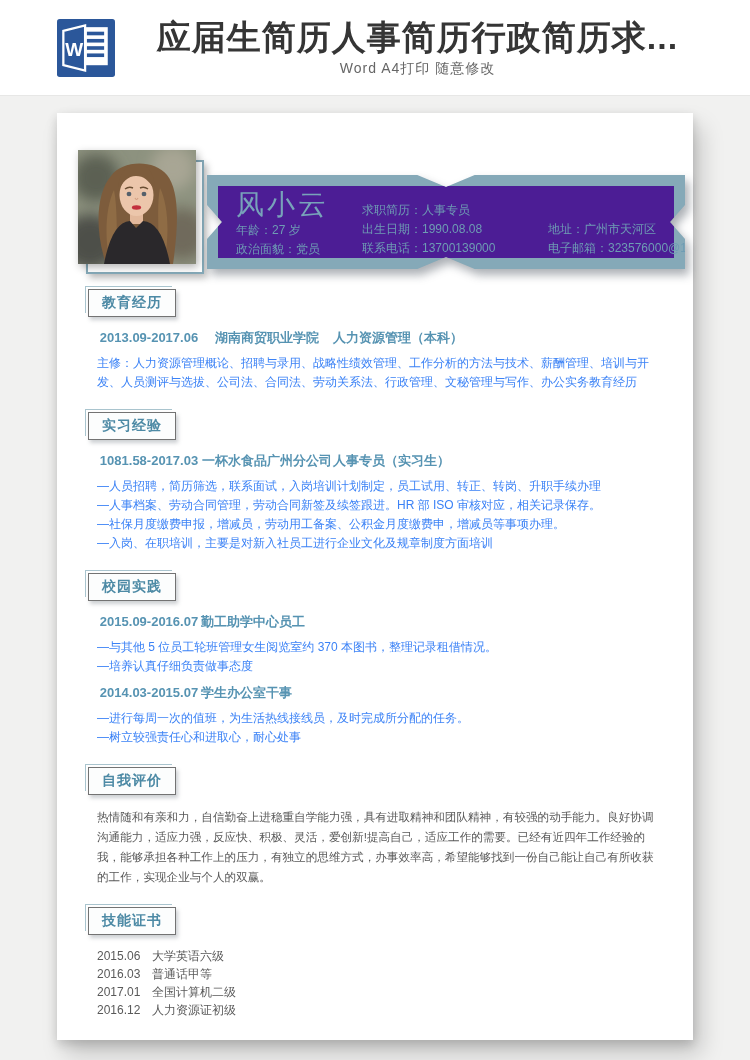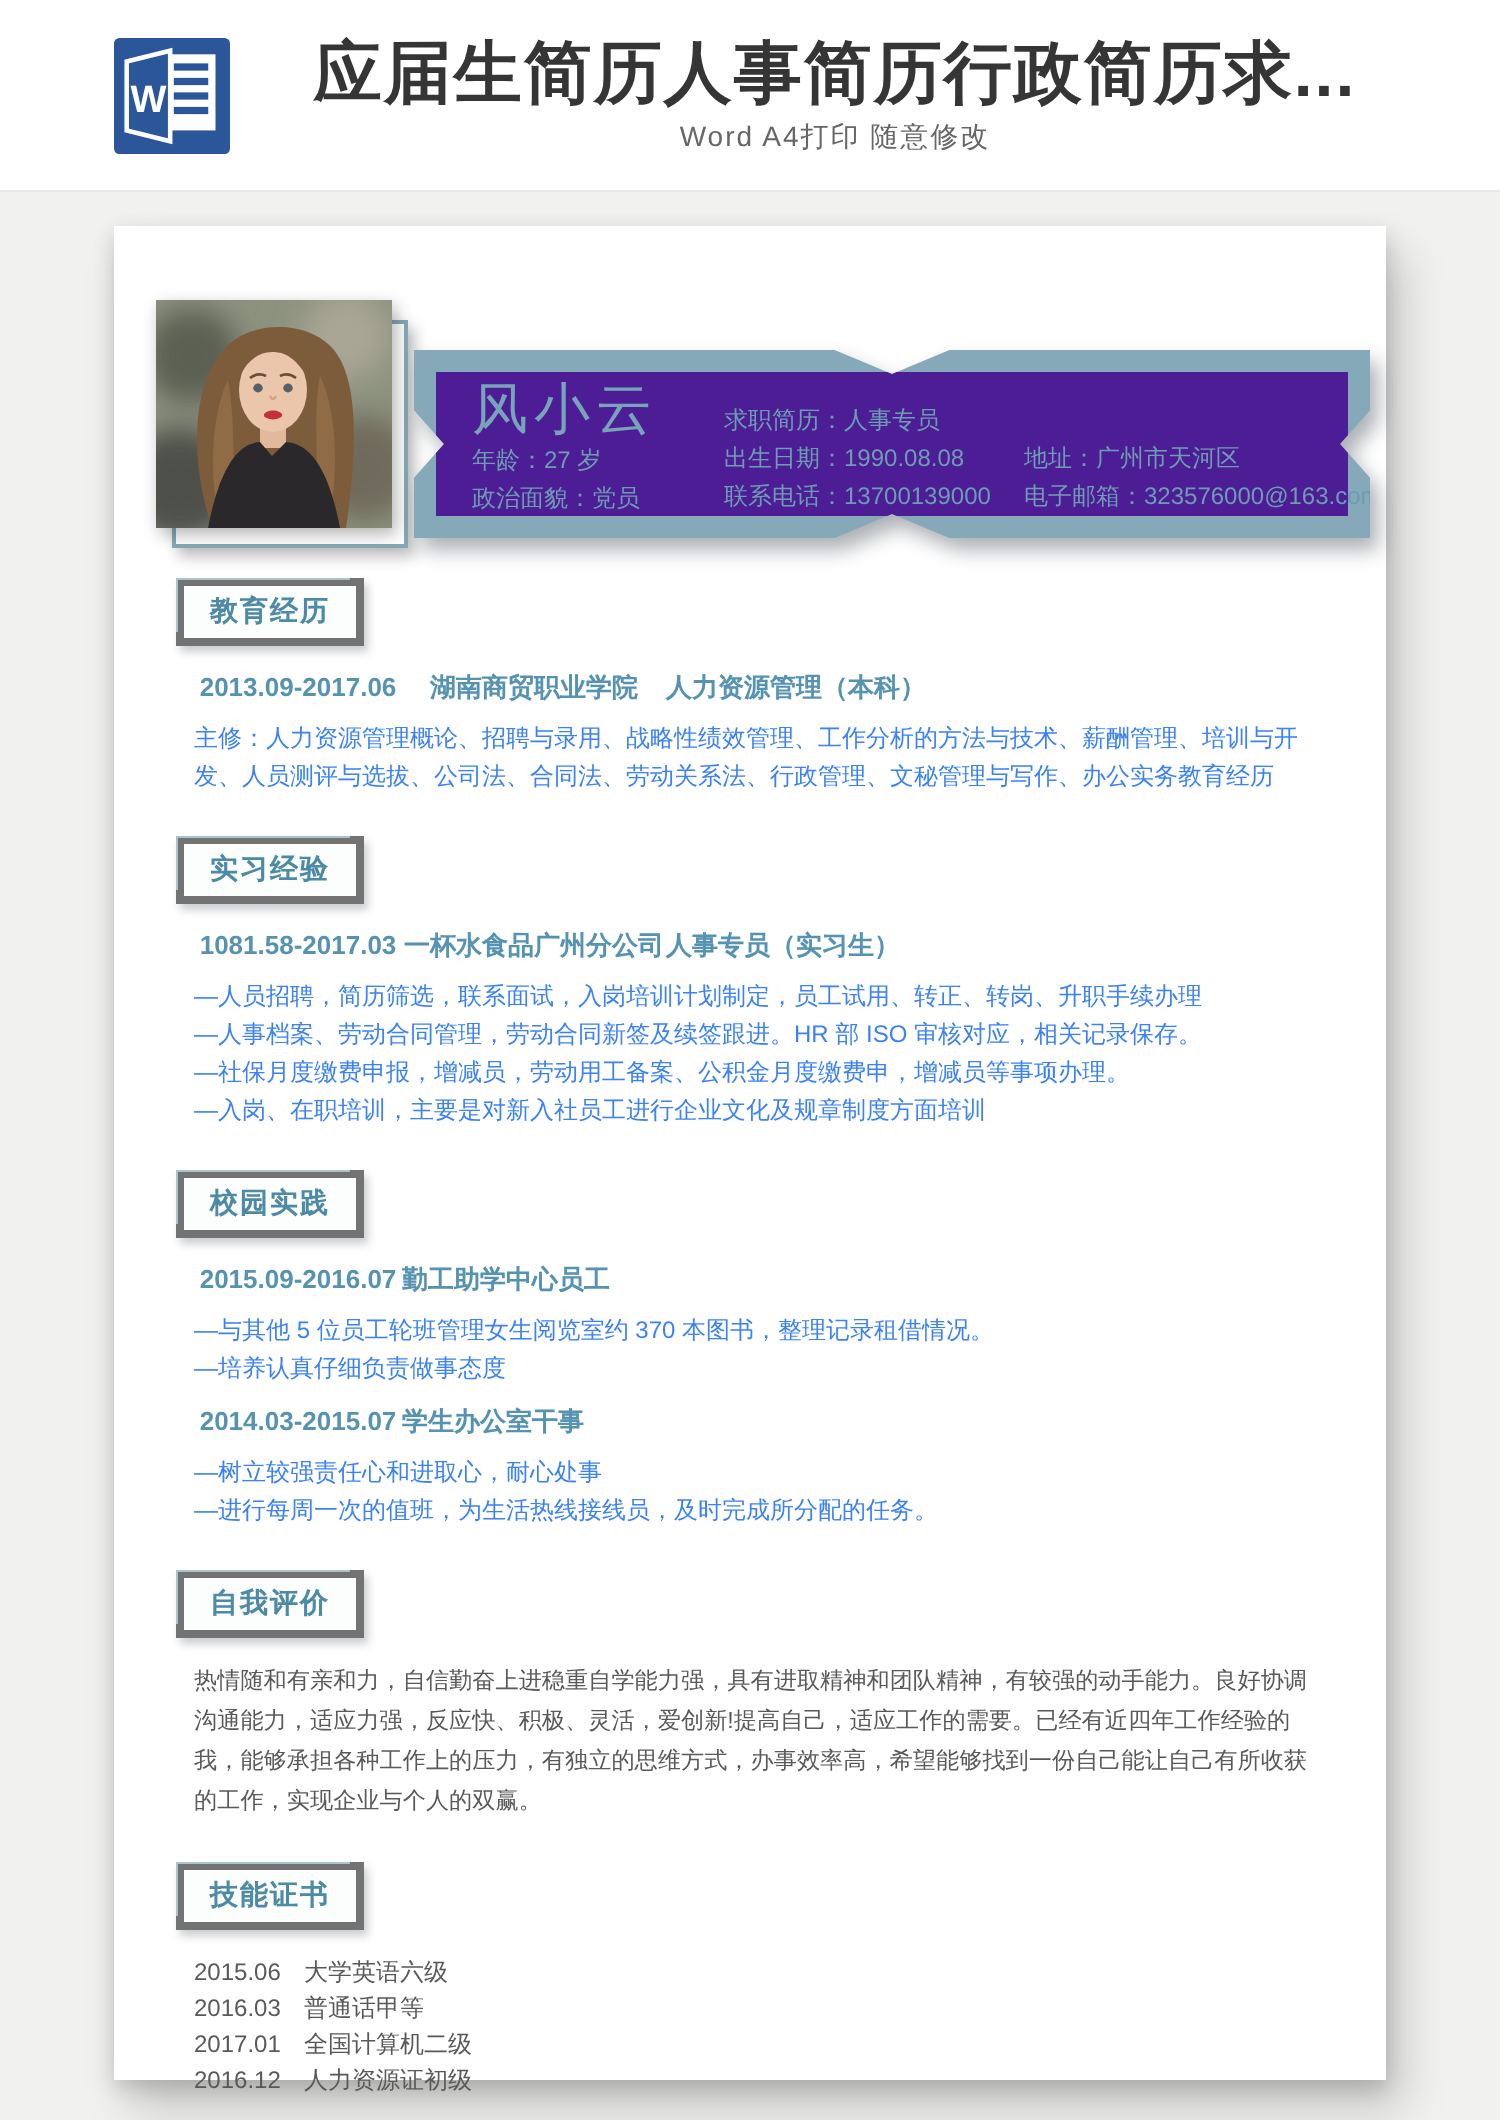--- a/index.html
+++ b/index.html
@@ -50,29 +50,29 @@
       100% 32%, calc(100% - 15px) 50%, 100% 68%, 100% 100%,
       56% 100%, 50% calc(100% - 12px), 44% 100%, 0 100%,
       0 68%, 15px 50%, 0 32%);
   }
   .ribbon-inner{
     position:absolute;inset:11px;background:#4c1d95;
     display:flex;box-sizing:border-box;padding:2px 6px 0 18px;
   }
   .rb-col1{width:126px;flex:0 0 auto;}
   .rb-col2{width:150px;flex:0 0 auto;padding-top:13px;}
-  .rb-col3{flex:1;padding-top:32px;}
+  .rb-col3{flex:1;padding-top:32px;margin-left:36px;}
   .name{font-size:28px;line-height:33px;color:#78a3ba;letter-spacing:3px;}
   .rb-line{font-size:12px;line-height:19px;color:#6e9cb4;white-space:nowrap;}
   
   .content{position:relative;padding:176px 38px 0 40px;}
   .section{margin-bottom:20px;}
   .sec-tag{
     position:relative;display:inline-block;margin-left:-9px;margin-bottom:12px;
-    border:4px solid #737373;background:#fcfdfd;color:#4d8aa5;
+    border:1px solid #737373;background:#fcfdfd;color:#4d8aa5;
     font-size:14px;font-weight:bold;letter-spacing:1px;padding:4px 13px;
     box-shadow:2px 3px 4px rgba(95,105,115,.32);
   }
   .sec-tag::before{
     content:"";position:absolute;left:-4px;top:-4px;width:100%;height:100%;
     border-left:1px solid #a9c4ce;border-top:1px solid #a9c4ce;
   }
   .entry-row{
     display:flex;font-size:13px;font-weight:bold;color:#5693b2;
     line-height:18px;margin:0 0 7px;white-space:nowrap;text-align:center;
@@ -202,22 +202,22 @@
               <span>勤工助学中心员工</span>
             </div>
             <p class="bullet">—与其他 5 位员工轮班管理女生阅览室约 370 本图书，整理记录租借情况。</p>
             <p class="bullet">—培养认真仔细负责做事态度</p>
           </div>
           <div class="entry-block">
             <div class="entry-row">
               <span class="w-date">2014.03-2015.07</span>
               <span>学生办公室干事</span>
             </div>
+            <p class="bullet">—进行每周一次的值班，为生活热线接线员，及时完成所分配的任务。</p>
             <p class="bullet">—树立较强责任心和进取心，耐心处事</p>
-            <p class="bullet">—进行每周一次的值班，为生活热线接线员，及时完成所分配的任务。</p>
           </div>
         </div>
 
         <div class="section">
           <div class="sec-tag">自我评价</div>
           <p class="para">热情随和有亲和力，自信勤奋上进稳重自学能力强，具有进取精神和团队精神，有较强的动手能力。良好协调沟通能力，适应力强，反应快、积极、灵活，爱创新!提高自己，适应工作的需要。已经有近四年工作经验的我，能够承担各种工作上的压力，有独立的思维方式，办事效率高，希望能够找到一份自己能让自己有所收获的工作，实现企业与个人的双赢。</p>
         </div>
 
         <div class="section">
           <div class="sec-tag">技能证书</div>

